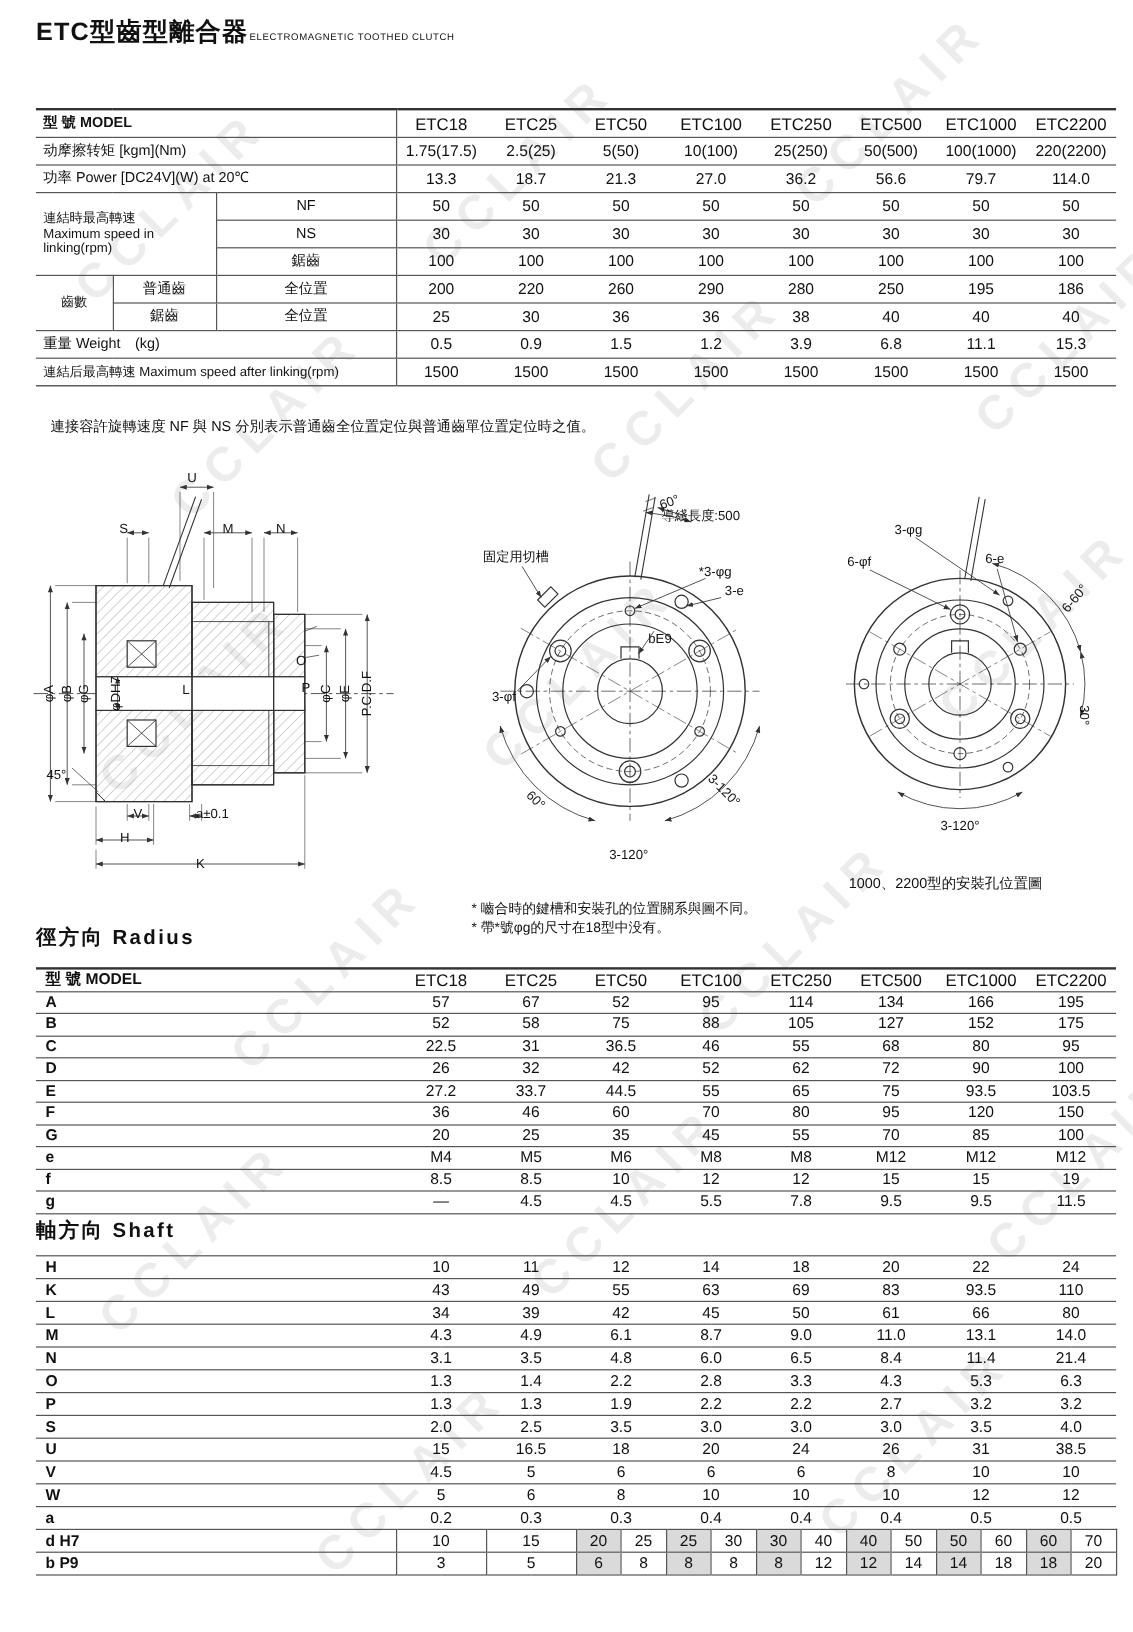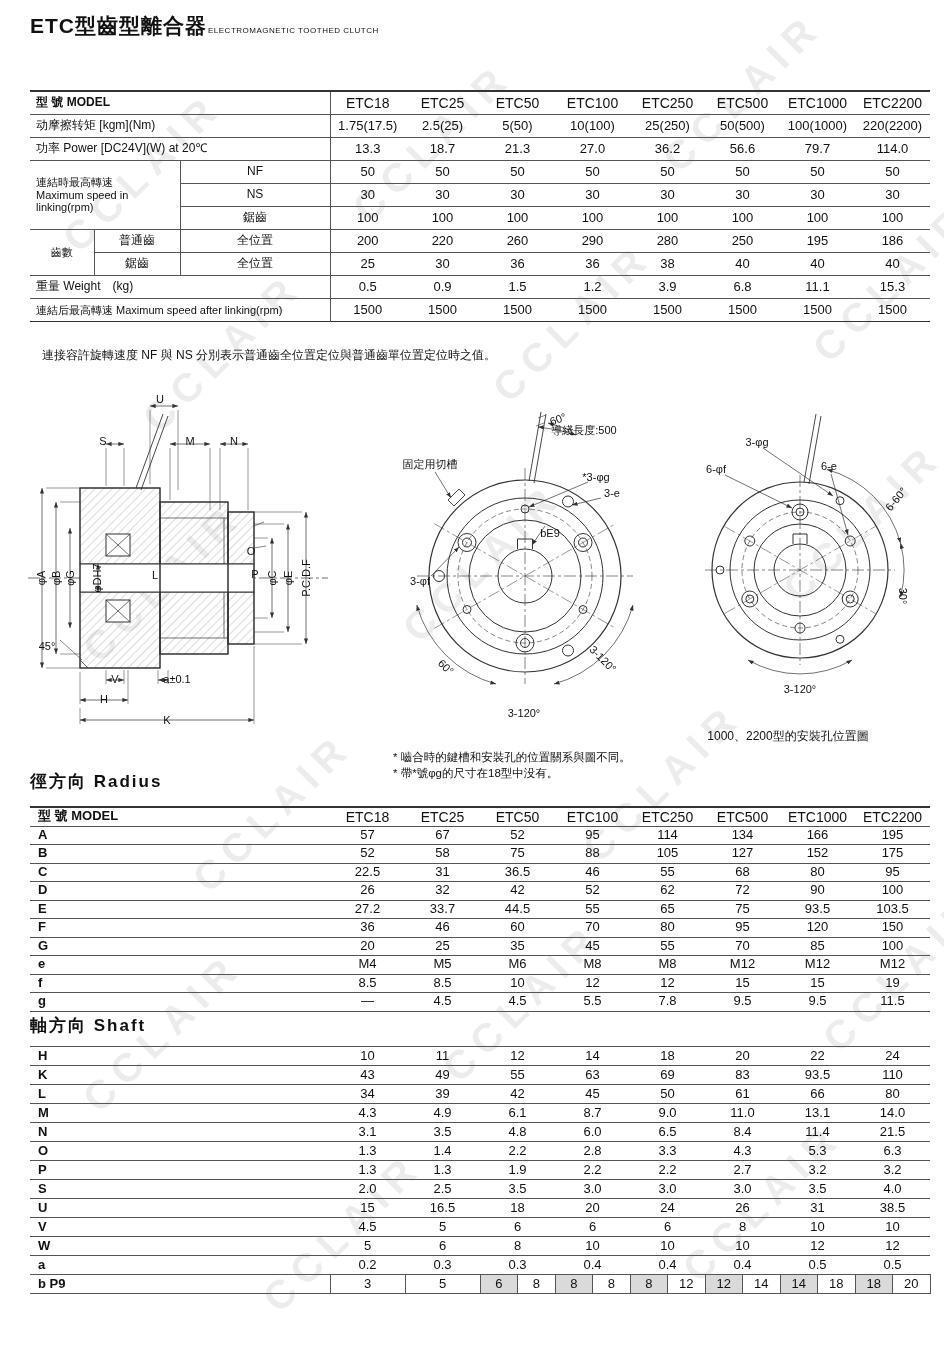--- a/index.html
+++ b/index.html
@@ -607,21 +607,21 @@
         </tr>
         <tr>
           <td class="lb">N</td>
           <td colspan="2">3.1</td>
           <td colspan="2">3.5</td>
           <td colspan="2">4.8</td>
           <td colspan="2">6.0</td>
           <td colspan="2">6.5</td>
           <td colspan="2">8.4</td>
           <td colspan="2">11.4</td>
-          <td colspan="2">21.5</td>
+          <td colspan="2">21.4</td>
         </tr>
         <tr>
           <td class="lb">O</td>
           <td colspan="2">1.3</td>
           <td colspan="2">1.4</td>
           <td colspan="2">2.2</td>
           <td colspan="2">2.8</td>
           <td colspan="2">3.3</td>
           <td colspan="2">4.3</td>
           <td colspan="2">5.3</td>
@@ -685,20 +685,37 @@
         <tr>
           <td class="lb">a</td>
           <td colspan="2">0.2</td>
           <td colspan="2">0.3</td>
           <td colspan="2">0.3</td>
           <td colspan="2">0.4</td>
           <td colspan="2">0.4</td>
           <td colspan="2">0.4</td>
           <td colspan="2">0.5</td>
           <td colspan="2">0.5</td>
+        </tr>
+        <tr>
+          <td class="lb">d H7</td>
+          <td colspan="2" class="b">10</td>
+          <td colspan="2" class="b">15</td>
+          <td class="h1">20</td>
+          <td class="h2">25</td>
+          <td class="h1">25</td>
+          <td class="h2">30</td>
+          <td class="h1">30</td>
+          <td class="h2">40</td>
+          <td class="h1">40</td>
+          <td class="h2">50</td>
+          <td class="h1">50</td>
+          <td class="h2">60</td>
+          <td class="h1">60</td>
+          <td class="h2 e">70</td>
         </tr>
         <tr>
           <td class="lb">b P9</td>
           <td colspan="2" class="b">3</td>
           <td colspan="2" class="b">5</td>
           <td class="h1">6</td>
           <td class="h2">8</td>
           <td class="h1">8</td>
           <td class="h2">8</td>
           <td class="h1">8</td>

